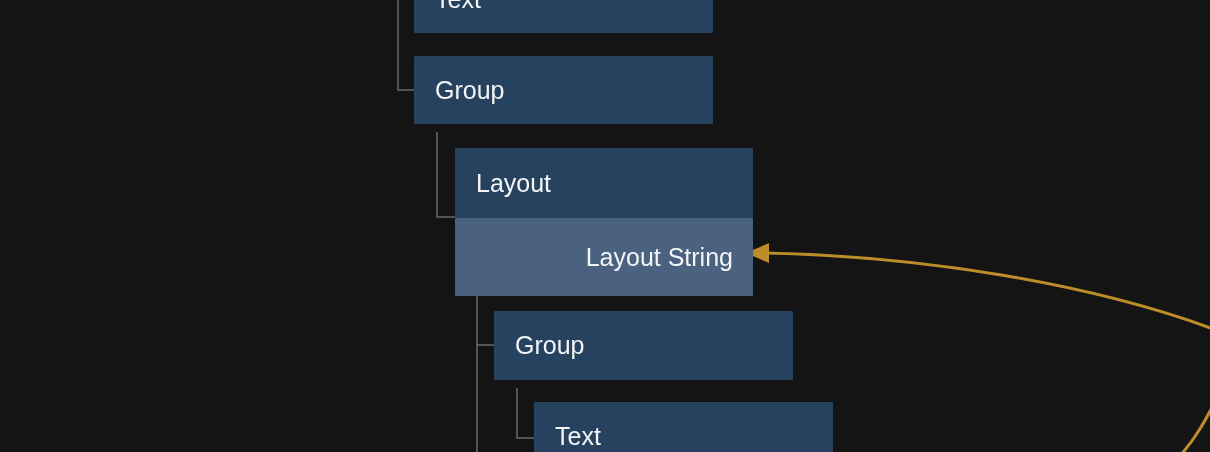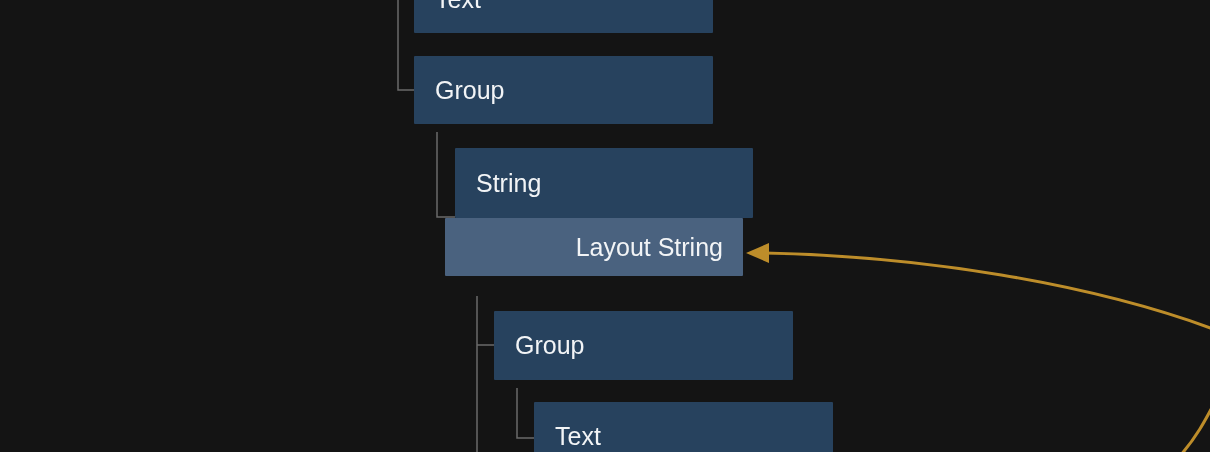--- a/index.html
+++ b/index.html
@@ -50,21 +50,21 @@
   .node.highlight {
     background: var(--node-highlight-fill, #4a627f);
     justify-content: flex-end;
     padding-left: 0;
     padding-right: 20px;
   }
   
   #node-text-top     { left: 414px; top: -35px; width: 299px; height: 68px; }
   #node-group-outer  { left: 414px; top:  56px; width: 299px; height: 68px; }
   #node-columns      { left: 455px; top: 148px; width: 298px; height: 70px; }
-  #prop-layout-string{ left: 445px; top: 218px; width: 298px; height: 58px; }
+  #prop-layout-string{ left: 455px; top: 218px; width: 298px; height: 78px; }
   #node-group-inner  { left: 494px; top: 311px; width: 299px; height: 69px; }
   #node-text-bottom  { left: 534px; top: 402px; width: 299px; height: 68px; }
 </style>
 </head>
 <body>
 
 <div id="canvas">
 
   <svg id="edges" xmlns="http://www.w3.org/2000/svg" viewBox="0 0 1210 452">
 
@@ -82,21 +82,21 @@
 
   <div class="node" id="node-text-top">
     <span>Text</span>
   </div>
 
   <div class="node" id="node-group-outer">
     <span>Group</span>
   </div>
 
   <div class="node" id="node-columns">
-    <span>String</span>
+    <span>Layout</span>
   </div>
 
   <div class="node highlight" id="prop-layout-string">
     <span>Layout String</span>
   </div>
 
   <div class="node" id="node-group-inner">
     <span>Group</span>
   </div>
 

